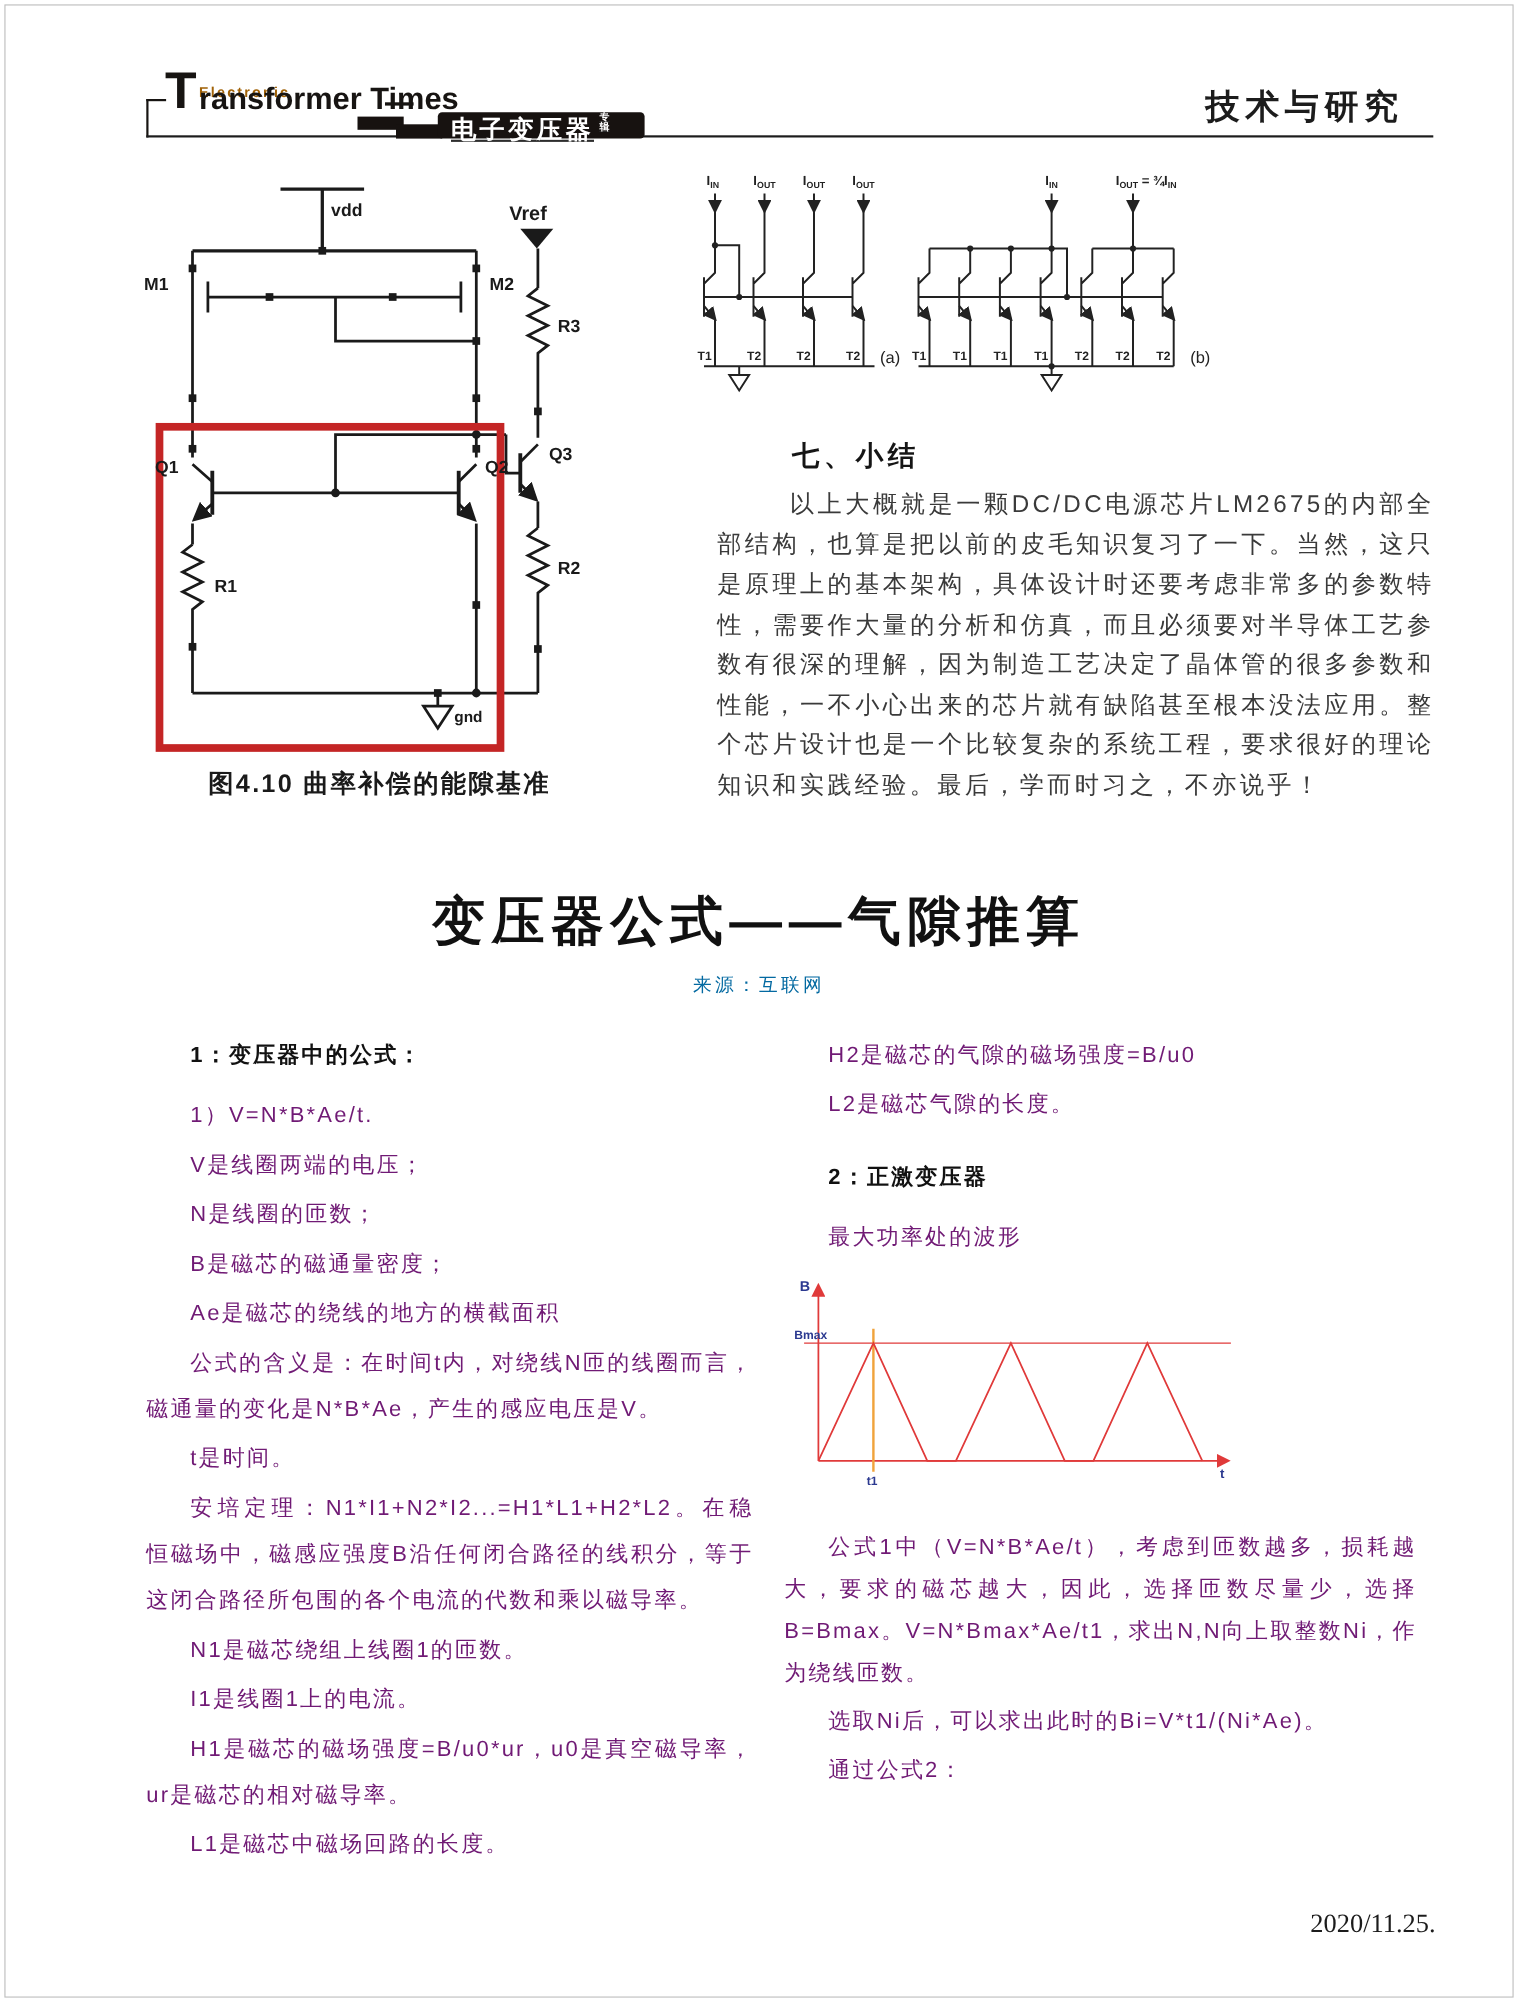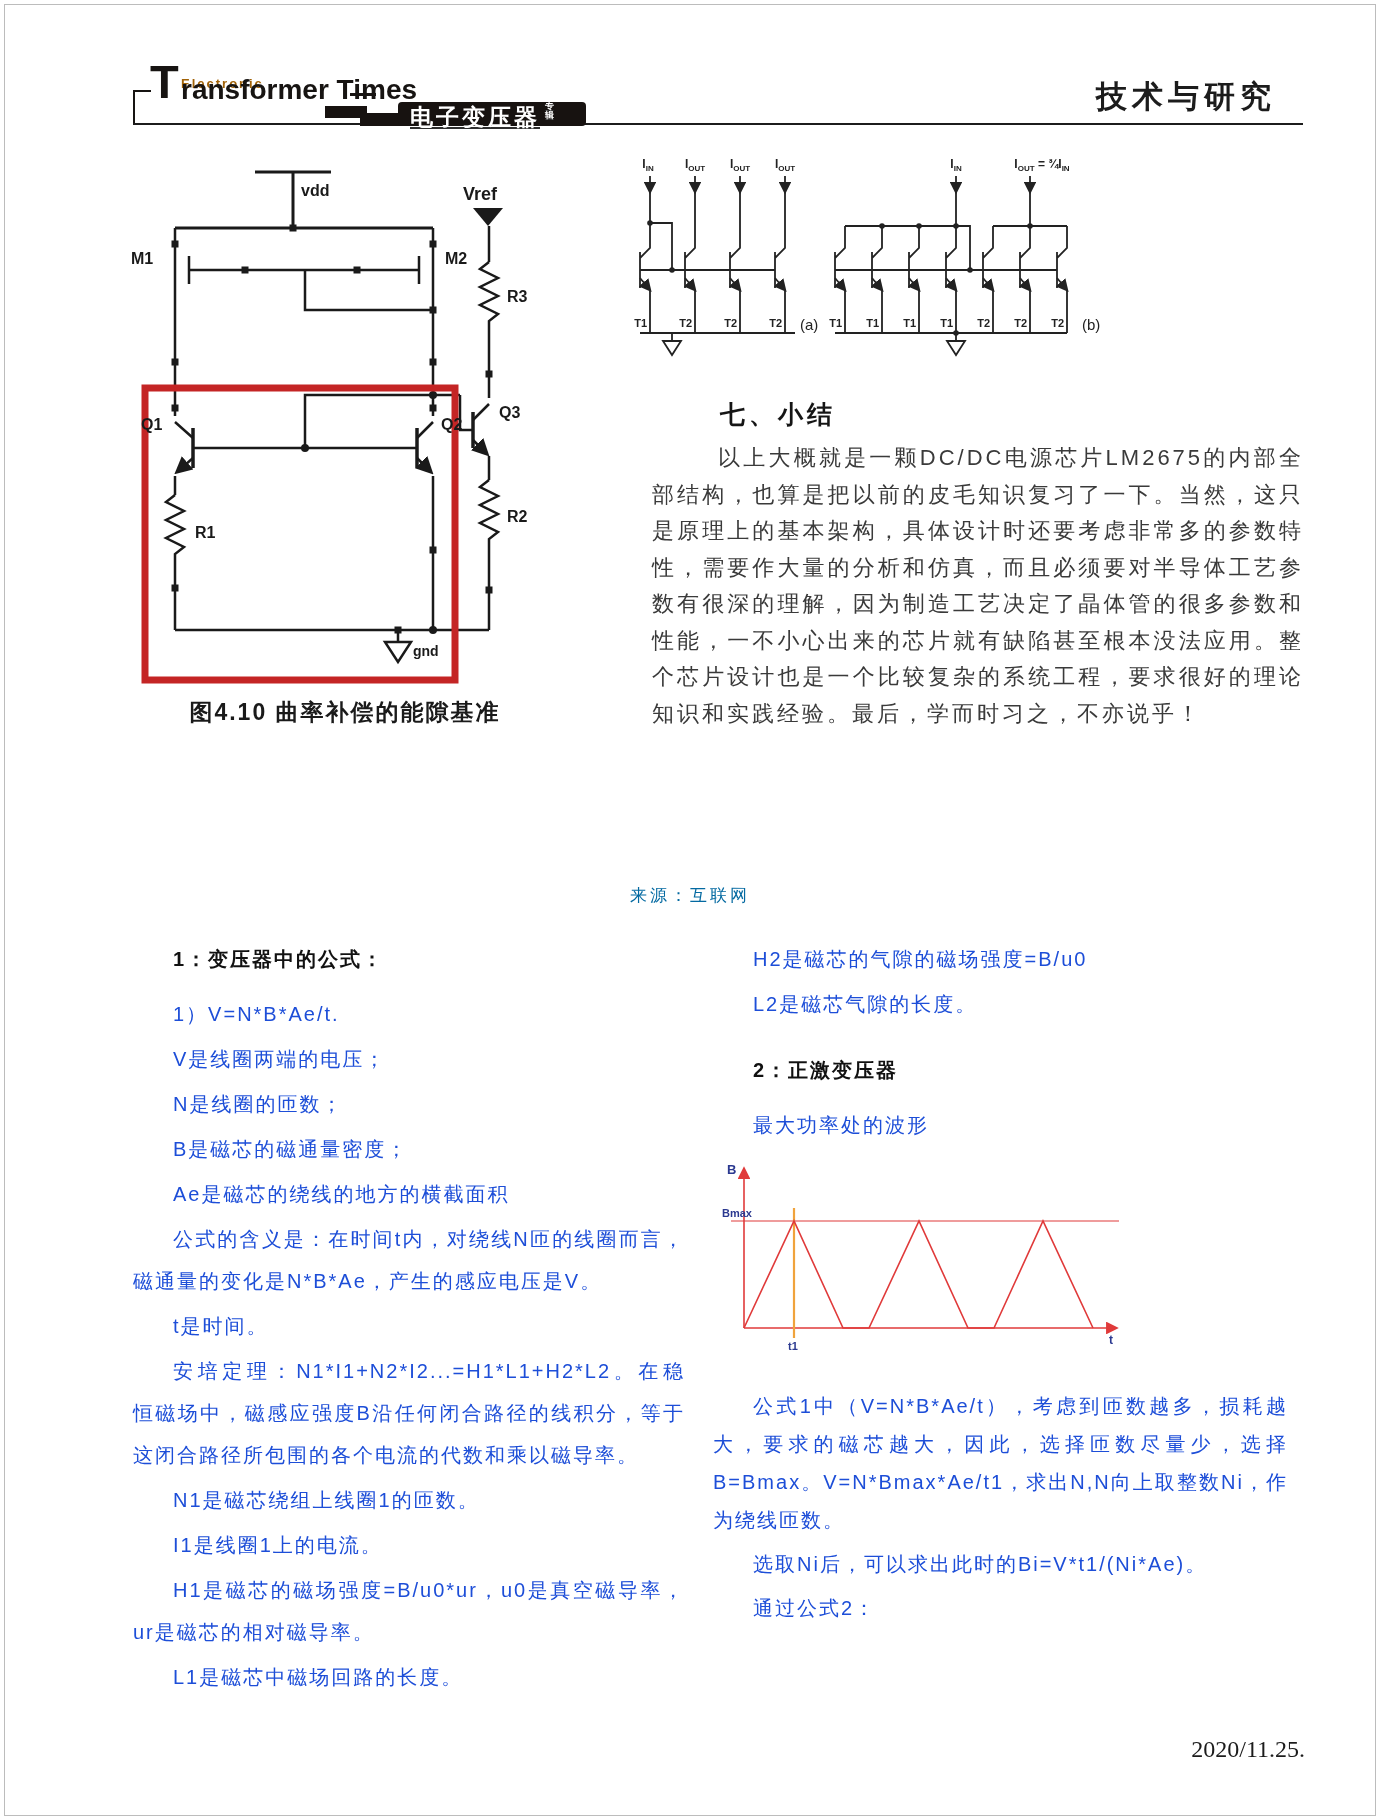--- a/index.html
+++ b/index.html
@@ -37,21 +37,21 @@
 
   
   .article-title{position:absolute;left:0;top:806px;width:1380px;text-align:center;
                  font-size:48px;font-weight:900;letter-spacing:6px;color:#111;margin:0;}
   .article-source{position:absolute;left:0;top:884px;width:1380px;text-align:center;
                   font-size:17px;letter-spacing:3px;color:#0369a1;}
   .col{position:absolute;top:938px;}
   .col-left{left:133px;width:552px;}
   .col-right{left:713px;width:575px;}
   .col p{margin:0 0 3px 0;font-size:20px;line-height:42px;letter-spacing:2px;
-         text-align:justify;text-indent:2em;color:#1d4ed8;}
+         text-align:justify;text-indent:2em;color:#701a75;}
   .col p.head{font-weight:bold;color:#111;margin-bottom:13px;}
   .col p.head2{font-weight:bold;color:#111;margin-top:24px;}
   .col p.tight{line-height:38px;margin-bottom:6px;}
   .chart-wrap{margin:12px 0 10px 8px;}
 
   .footer-date{position:absolute;left:1125px;top:1736px;width:180px;text-align:right;
                font-family:"Liberation Serif",serif;font-size:24px;color:#1c1c1c;}
 </style>
 </head>
 <body>
@@ -234,20 +234,21 @@
       <text x="407" y="179">T2</text>
       <text x="444" y="179">T2</text>
     </g>
     <text x="180" y="182" font-size="15" fill="#222">(a)</text>
     <text x="462" y="182" font-size="15" fill="#222">(b)</text>
   </svg>
 
   <div class="summary-heading">七、小结</div>
   <p class="summary-body">以上大概就是一颗DC/DC电源芯片LM2675的内部全部结构，也算是把以前的皮毛知识复习了一下。当然，这只是原理上的基本架构，具体设计时还要考虑非常多的参数特性，需要作大量的分析和仿真，而且必须要对半导体工艺参数有很深的理解，因为制造工艺决定了晶体管的很多参数和性能，一不小心出来的芯片就有缺陷甚至根本没法应用。整个芯片设计也是一个比较复杂的系统工程，要求很好的理论知识和实践经验。最后，学而时习之，不亦说乎！</p>
 
+  <h1 class="article-title">变压器公式——气隙推算</h1>
   <div class="article-source">来源：互联网</div>
 
   <div class="col col-left">
     <p class="head">1：变压器中的公式：</p>
     <p>1）V=N*B*Ae/t.</p>
     <p>V是线圈两端的电压；</p>
     <p>N是线圈的匝数；</p>
     <p>B是磁芯的磁通量密度；</p>
     <p>Ae是磁芯的绕线的地方的横截面积</p>
     <p>公式的含义是：在时间t内，对绕线N匝的线圈而言，磁通量的变化是N*B*Ae，产生的感应电压是V。</p>

